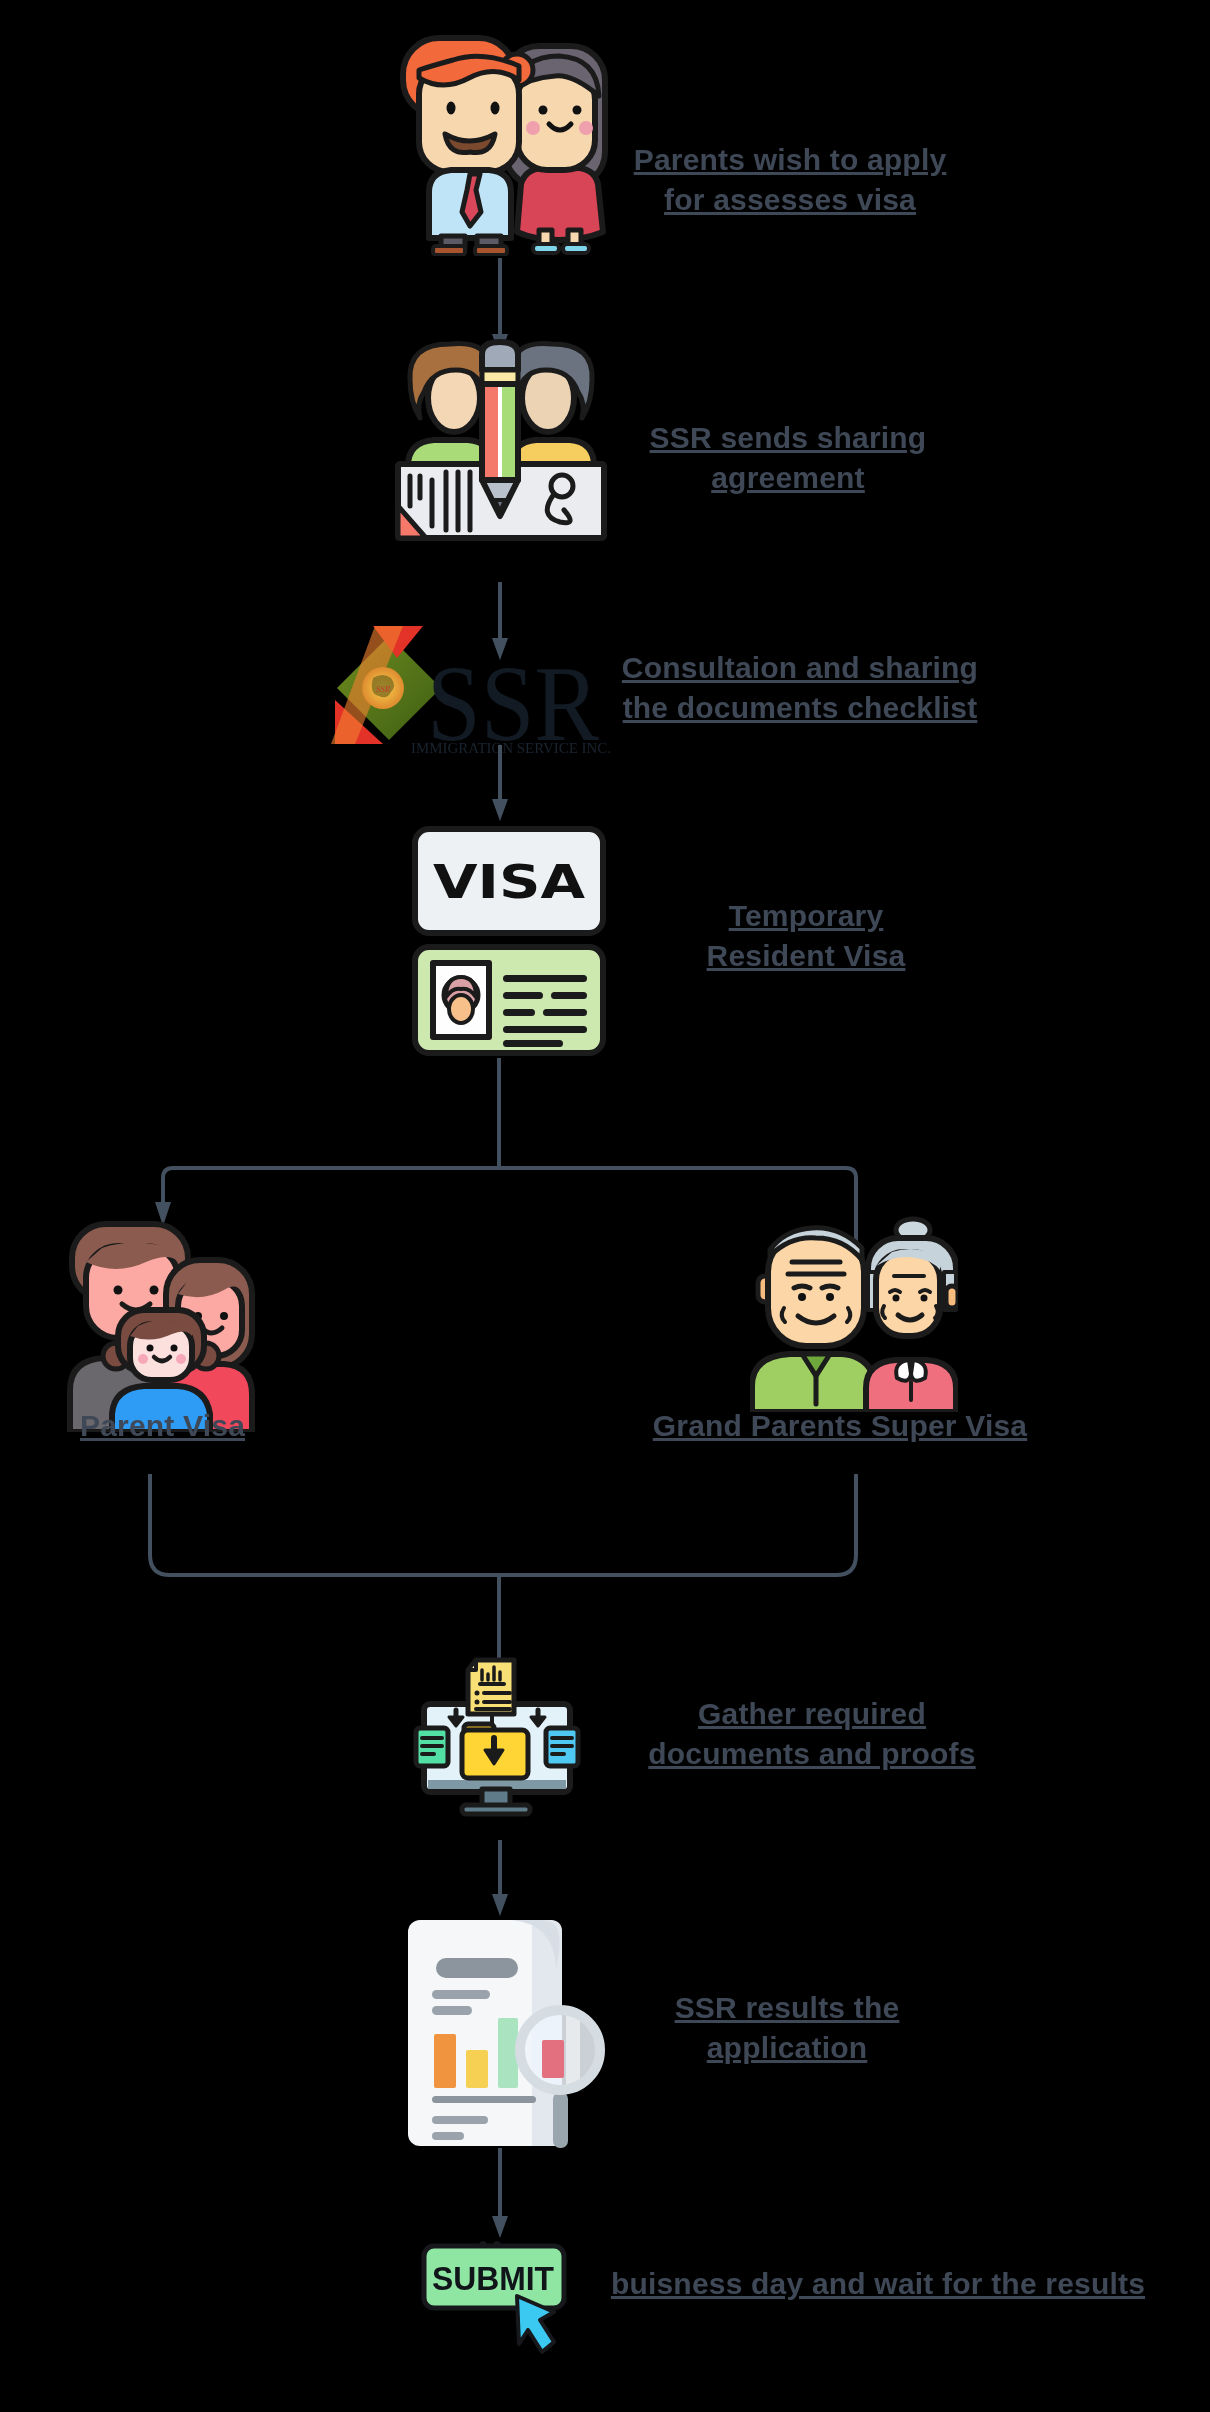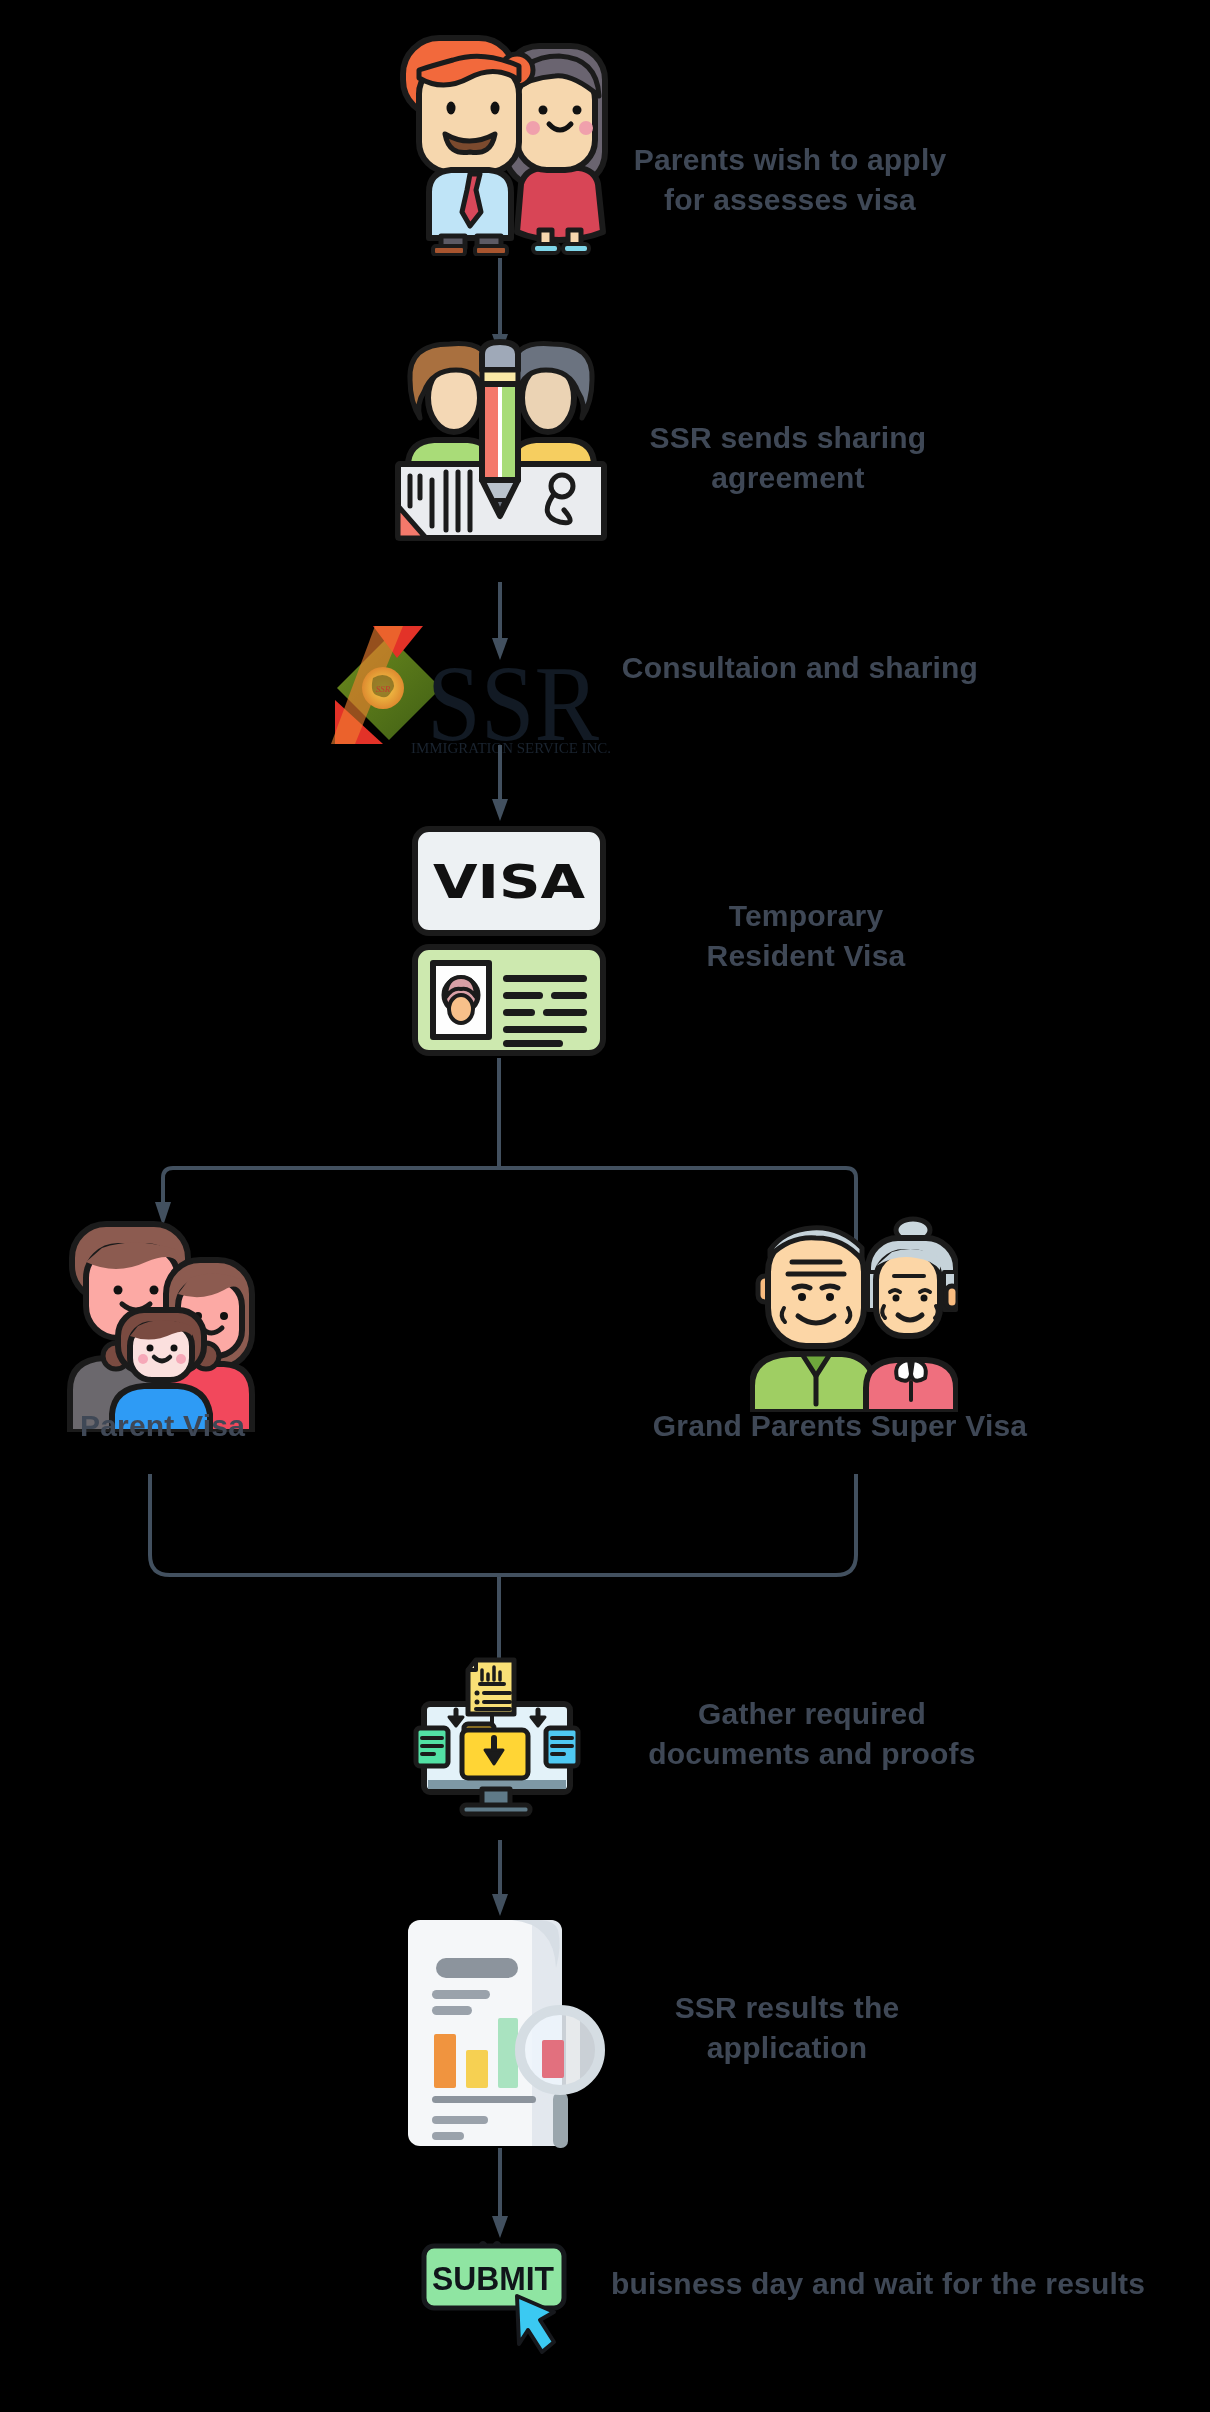--- a/index.html
+++ b/index.html
@@ -1,20 +1,20 @@
 <!DOCTYPE html>
 <html><head>
 <meta charset="utf-8">
 <style>
   html,body{margin:0;padding:0;background:#000;}
   #canvas{position:relative;width:1210px;height:2412px;background:#000;overflow:hidden;
           font-family:"Liberation Sans",sans-serif;}
   .abs{position:absolute;}
   .label{position:absolute;color:#3f4856;font-weight:bold;font-size:30px;line-height:40px;
-         text-align:center;letter-spacing:.2px;}
+         text-align:center;letter-spacing:.2px;text-decoration:underline;}
   svg{display:block;}
   .ln{stroke:#42505f;stroke-width:4;fill:none;}
   .hd{fill:#42505f;stroke:none;}
 </style>
 </head>
 <body>
 
 <div id="canvas">
 
   <svg class="abs" style="left:383px;top:12px" width="232" height="244" viewBox="0 0 232 244">
@@ -116,20 +116,21 @@
     <polygon points="10,118 10,74 58,118" fill="#e33228"></polygon>
     <polygon points="50,0 78,0 30,118 6,118" fill="#f07f2e" opacity="0.62"></polygon>
     <circle cx="58" cy="62" r="21" fill="url(#glb)"></circle>
     <path d="M48,52 q10,-6 18,0 q6,8 0,14 q-4,8 -12,4 q-10,-2 -6,-18 z" fill="#7a6a1f" opacity="0.75"></path>
     <text x="58" y="66" text-anchor="middle" font-family="'Liberation Serif',serif" font-style="italic" font-size="9" fill="#c23b2e">SSR</text>
     <text x="102" y="114" font-family="'Liberation Serif',serif" font-size="108" fill="#121a24" textLength="172" lengthAdjust="spacingAndGlyphs">SSR</text>
     <text x="86" y="127" font-family="'Liberation Serif',serif" font-size="14.5" fill="#1a2430" textLength="200" lengthAdjust="spacingAndGlyphs">IMMIGRATION SERVICE INC.</text>
   </svg>
   <div class="label" style="left:600px;top:648px;width:400px">
     <div>Consultaion and sharing</div>
+      <div>the documents checklist</div>
   </div>
 
   <svg class="abs" style="left:490px;top:745px" width="20" height="80" viewBox="0 0 20 80">
     <line class="ln" x1="10" y1="0" x2="10" y2="54"></line>
       <polygon class="hd" points="2,54 18,54 10,76"></polygon>
   </svg>
 
   <svg class="abs" style="left:411px;top:825px" width="196" height="232" viewBox="0 0 196 232">
     <g stroke="#1b1b1b" stroke-width="6" stroke-linejoin="round" stroke-linecap="round">
       <rect x="4" y="4" width="188" height="104" rx="14" fill="#edf1f3"></rect>

